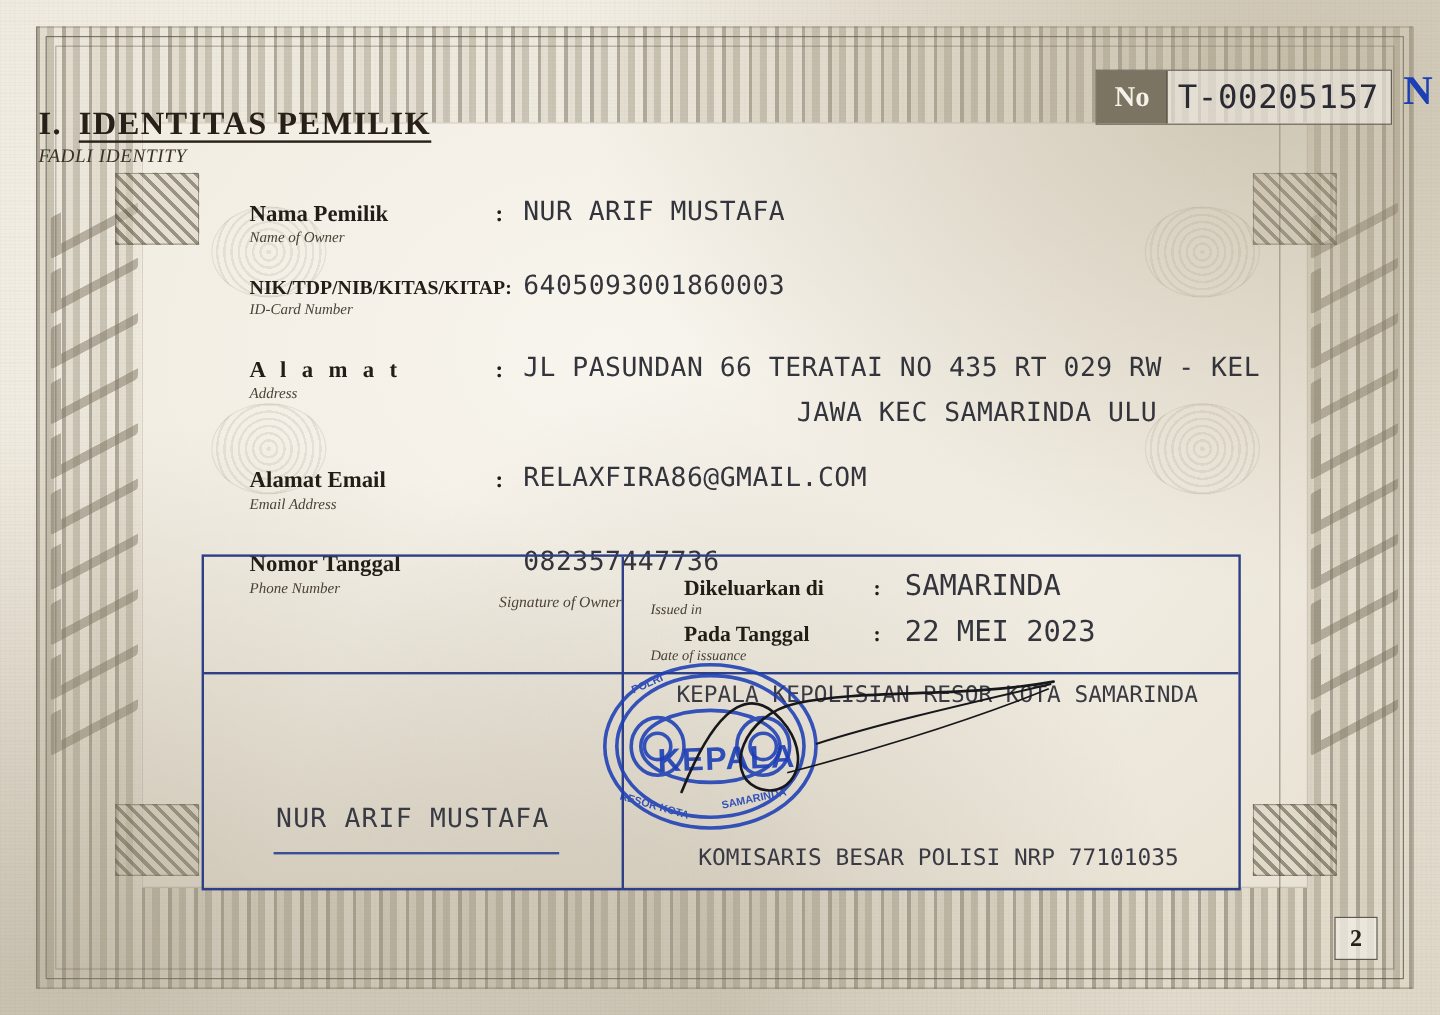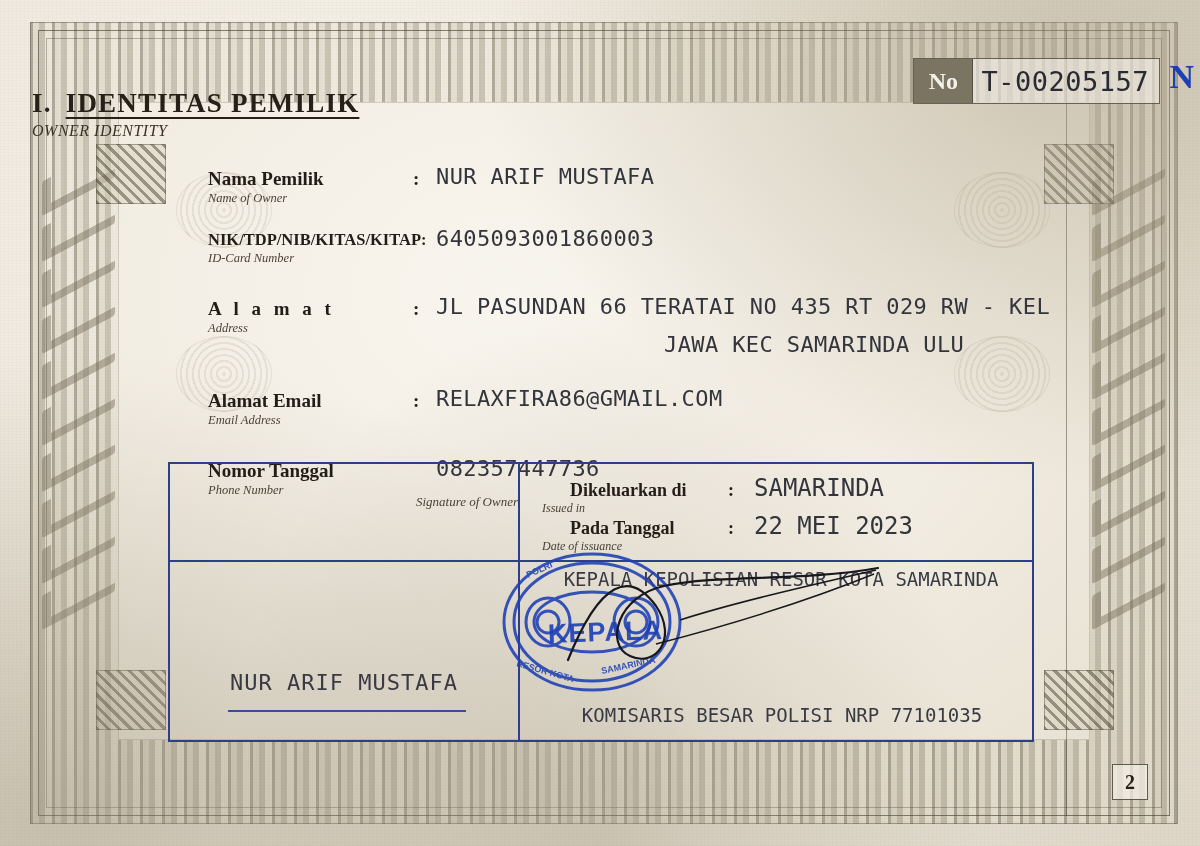--- a/index.html
+++ b/index.html
@@ -516,21 +516,21 @@
     <div class="serial">
       <div class="no-tag">No</div>
       <div class="no-val">T-00205157</div>
     </div>
     <div class="serial-mark">N</div>
 
     <div class="title-wrap">
       <div class="title-main">
         <span class="num">I.</span><span class="underline">IDENTITAS PEMILIK</span>
       </div>
-      <div class="title-sub">OWNER IDENTITY</div>
+      <div class="title-sub">FADLI IDENTITY</div>
     </div>
 
     <div class="fields">
 
       <div class="frow" style="height:48px">
         <div class="flabel">
           <div class="id">Nama Pemilik</div>
           <div class="en">Name of Owner</div>
         </div>
         <div class="colon">:</div>

